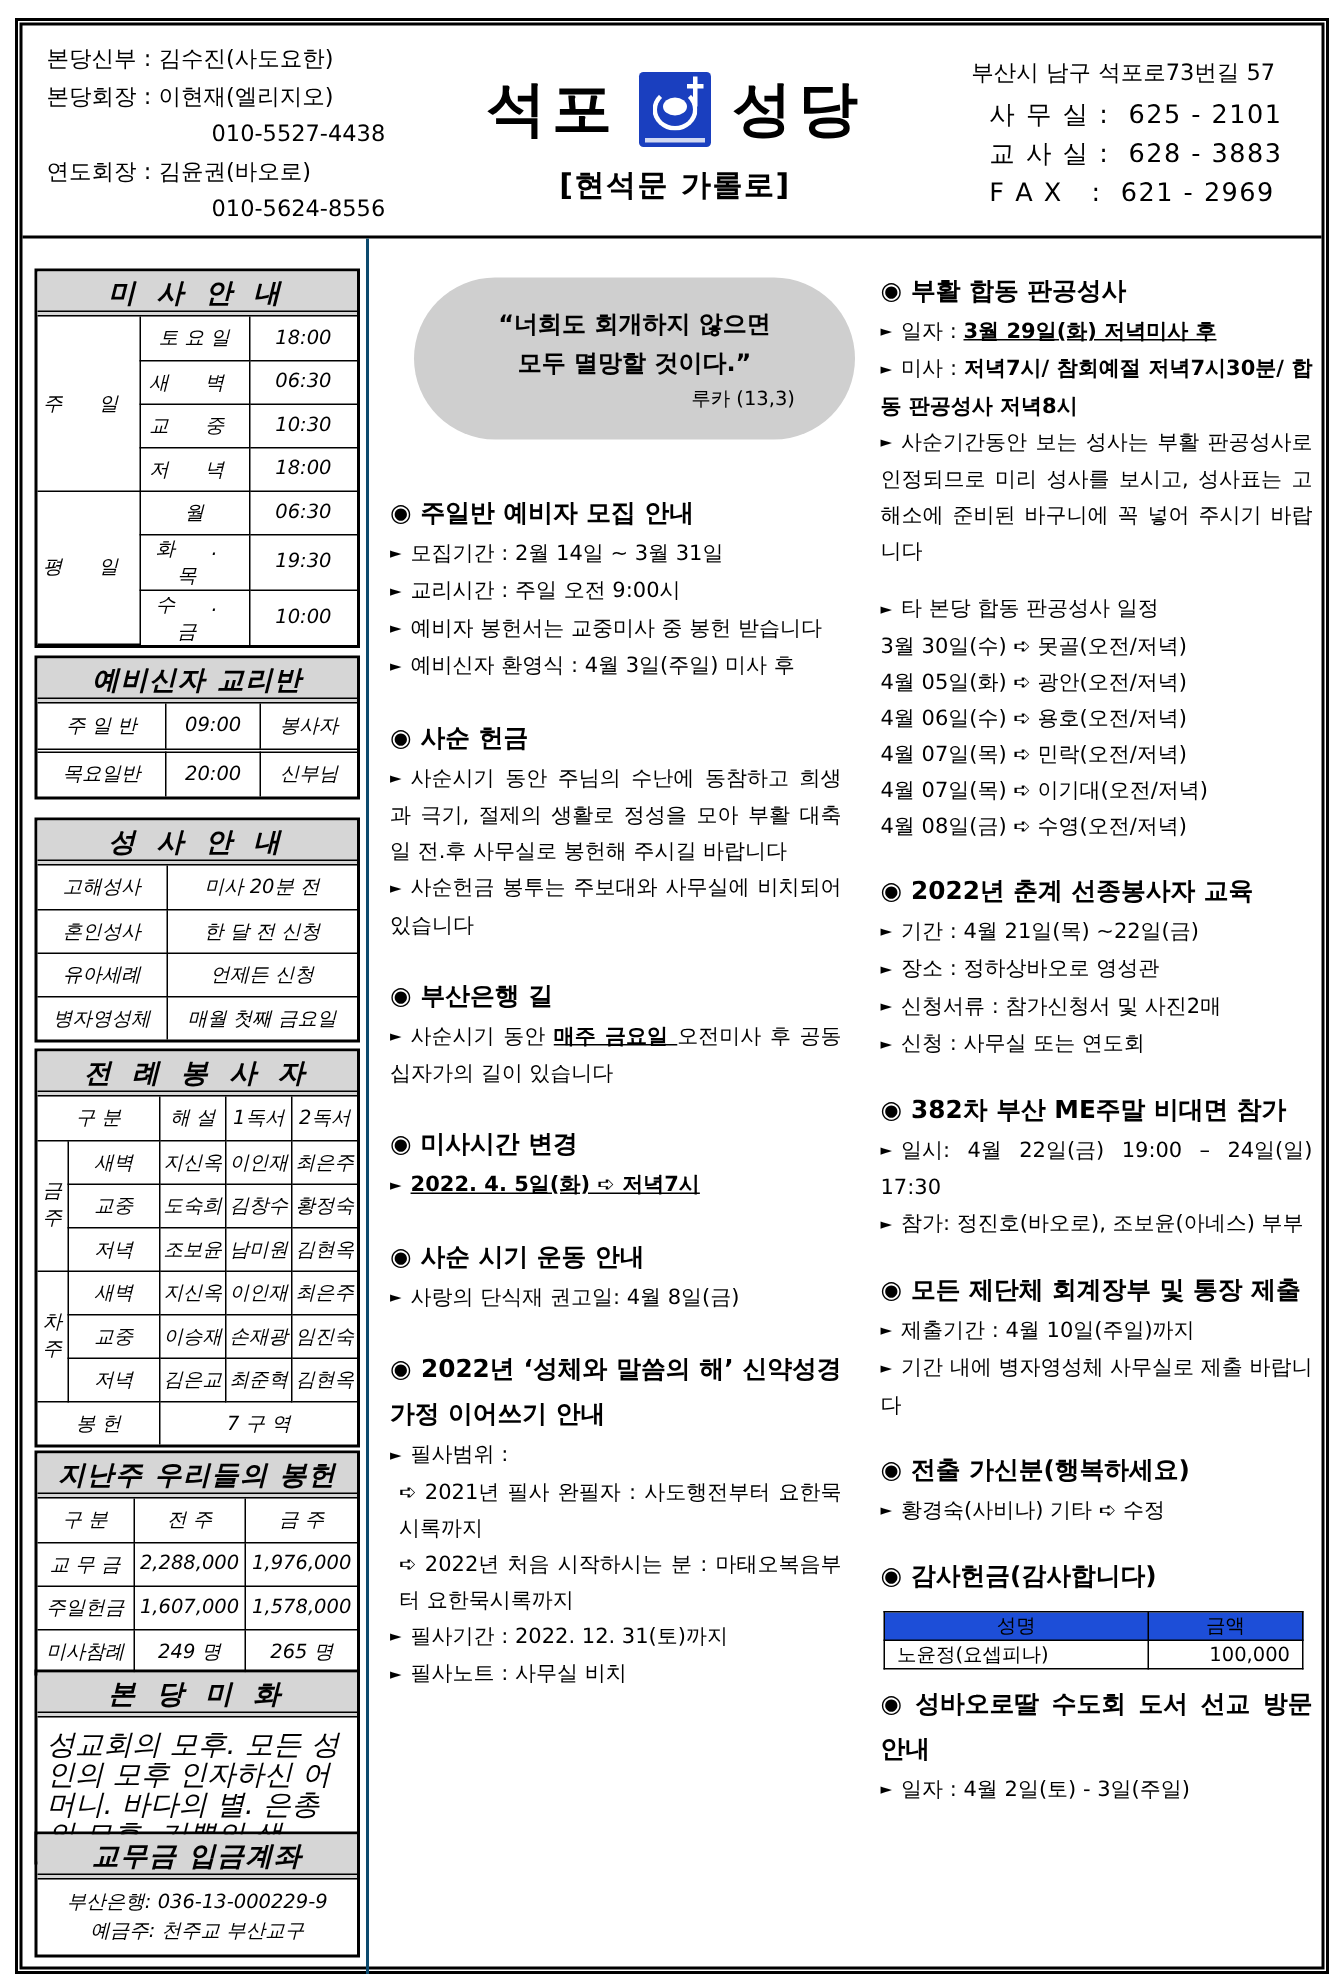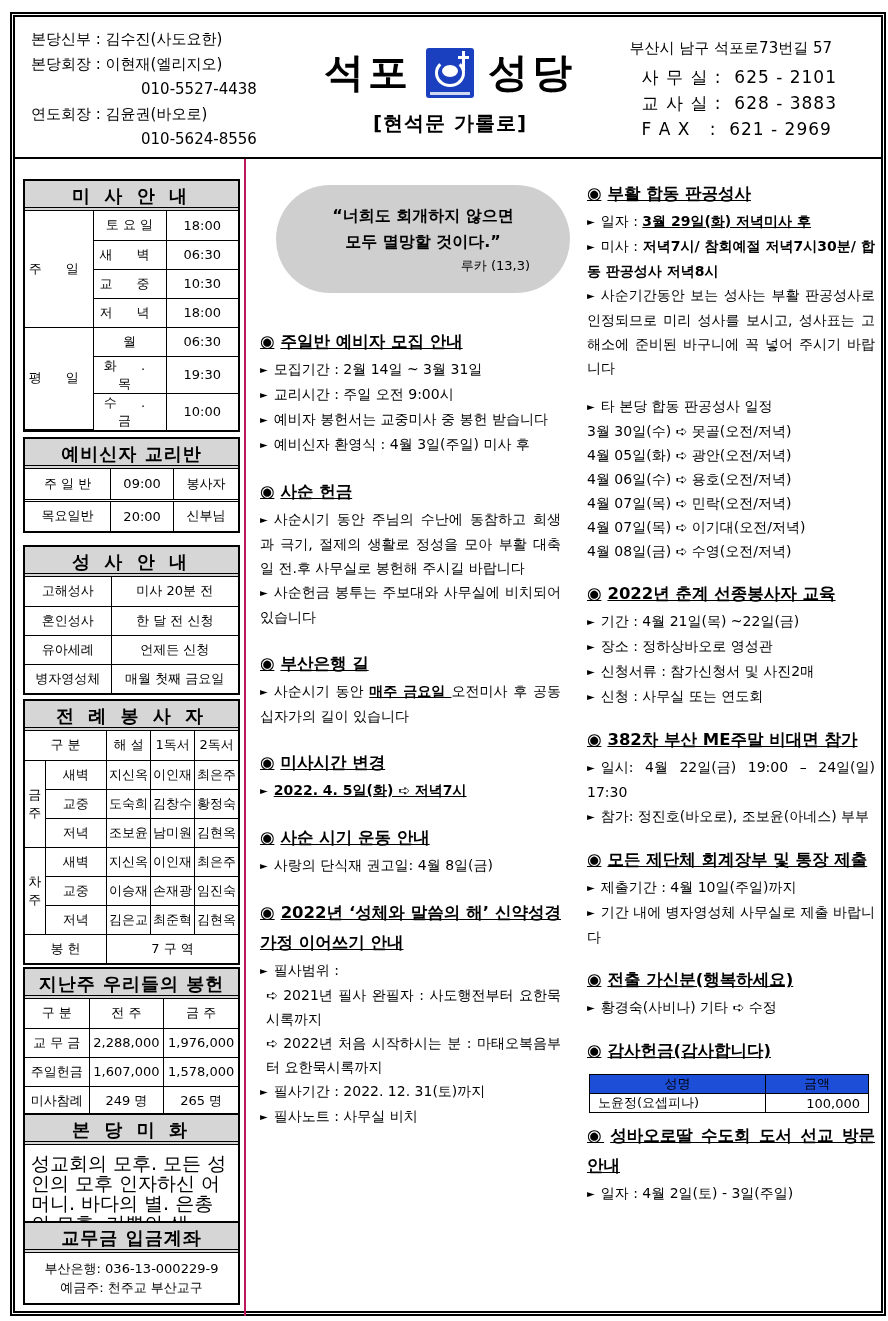--- a/index.html
+++ b/index.html
@@ -22,46 +22,46 @@
   .hdr-left .phone { padding-left: 110px; }
   .hdr-center { position: absolute; left: 290px; top: 28px; width: 290px; text-align: center; }
   .title-line { display: flex; align-items: center; justify-content: center; gap: 14px; font-size: 40px; font-weight: bold; letter-spacing: 4px; }
   .logo { width: 48px; height: 50px; background: #1a3fbf; border-radius: 3px; position: relative; display: inline-block; }
   .logo .ring { position: absolute; left: 9px; top: 11px; width: 30px; height: 28px; border: 3px solid #fff; border-radius: 50%; border-top-color: transparent; }
   .logo .cross-v { position: absolute; right: 9px; top: 3px; width: 3px; height: 20px; background: #fff; }
   .logo .cross-h { position: absolute; right: 5px; top: 8px; width: 11px; height: 3px; background: #fff; }
   .logo .inner { position: absolute; left: 16px; top: 17px; width: 16px; height: 12px; background: #fff; border-radius: 50%; }
   .logo .cap { position: absolute; left: 4px; bottom: 3px; width: 40px; height: 3px; background: #fff; opacity: .8; }
   .subtitle { font-size: 20px; font-weight: bold; margin-top: 10px; letter-spacing: 1px; }
-  .hdr-right { position: absolute; right: 44px; top: 22px; font-size: 15px; }
+  .hdr-right { position: absolute; right: 26px; top: 22px; font-size: 15px; }
   .hdr-right .addr { font-size: 15px; margin-bottom: 6px; }
   .hdr-right .tel { font-size: 17px; line-height: 26px; white-space: pre; padding-left: 12px; letter-spacing: 1px; }
 
   
-  .sidebar { position: absolute; left: 0; top: 142px; width: 231px; height: 1157px; border-right: 2px solid #be185d; }
+  .sidebar { position: absolute; left: 0; top: 142px; width: 231px; height: 1157px; border-right: 2px solid #0c4a6e; font-style: italic; }
   .box { position: absolute; left: 8px; width: 217px; border: 2px solid #000; }
   .box-title { background: #d6d6d6; text-align: center; font-weight: bold; font-size: 18px; height: 30px; line-height: 30px; border-bottom: 4px double #000; letter-spacing: 4px; }
   table { border-collapse: collapse; width: 100%; }
   td { border: 1px solid #000; text-align: center; font-size: 13px; height: 29px; }
   .box table tr:first-child td { border-top: none; }
   .box table td:first-child { border-left: none; }
   .box table td:last-child { border-right: none; }
   .box table tr:last-child td { border-bottom: none; }
   .spread { letter-spacing: 10px; }
   .text-box { font-size: 19px; line-height: 20px; padding: 8px 6px; }
   .center-box { font-size: 13px; line-height: 19px; padding: 6px 4px; text-align: center; }
 
   
   .mid { position: absolute; left: 233px; top: 142px; width: 325px; height: 1157px; padding: 0 12px; }
   .quote-pill { margin: 26px 0 0 16px; width: 294px; height: 108px; background: #cfcfcf; border-radius: 54px; text-align: center; padding-top: 18px; }
   .quote-text { font-weight: bold; font-size: 16px; line-height: 26px; }
   .quote-ref { font-size: 13px; text-align: right; padding-right: 40px; margin-top: 2px; }
 
   .section { margin-top: 20px; }
-  .sec-title { font-weight: bold; font-size: 16.5px; line-height: 30px; text-align: justify; text-decoration: underline; }
+  .sec-title { font-weight: bold; font-size: 16.5px; line-height: 30px; text-align: justify; }
   .sec-title .bullet { font-weight: normal; margin-right: 6px; }
   .line { font-size: 14px; line-height: 24px; text-align: justify; }
   .arrow { font-size: 10px; margin-right: 6px; vertical-align: 1px; }
   .u { text-decoration: underline; }
   .b { font-weight: bold; }
   .big-title { font-weight: bold; font-size: 17px; line-height: 30px; }
 
   
   .right { position: absolute; left: 560px; top: 142px; width: 306px; height: 1157px; padding: 0 6px 0 12px; }
   .thanks-table { width: 280px; margin: 8px 0 8px 2px; border: 1px solid #000; }

